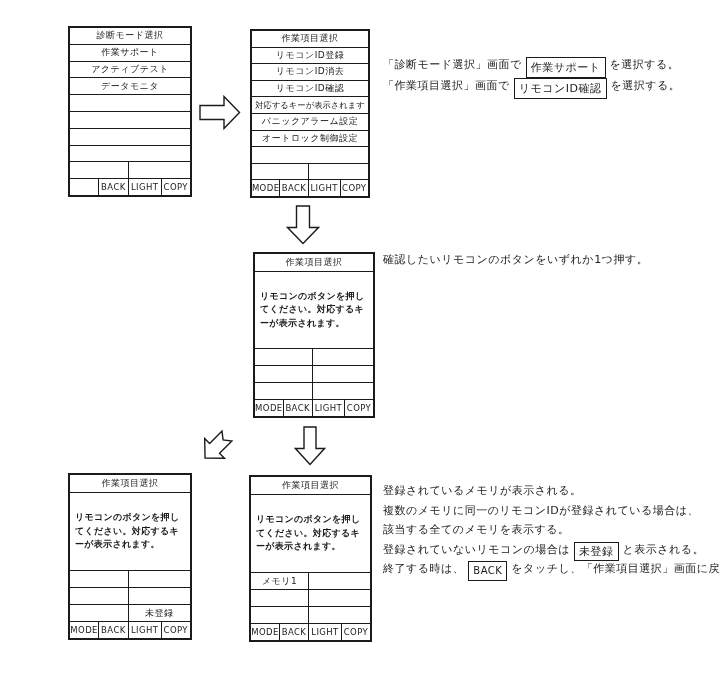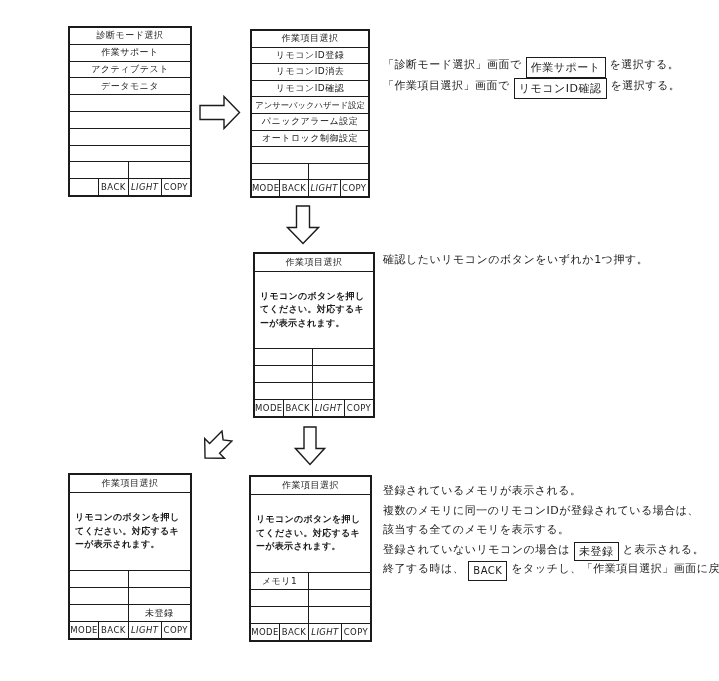--- a/index.html
+++ b/index.html
@@ -18,21 +18,21 @@
   .tight { font-size:8.3px; letter-spacing:0; }
   .msg { flex:1 1 auto; justify-content:flex-start; text-align:left; padding:4px 3px 4px 5px;
          white-space:normal; line-height:13.5px; letter-spacing:0.3px;font-weight:bold; }
   .split { padding:0; }
   .cell-l { width:48%; height:100%; display:flex; align-items:center; justify-content:center; }
   .cell-r { width:52%; height:100%; border-left:1px solid #1b1b1b; display:flex;
             align-items:center; justify-content:center; }
   .footer { padding:0; }
   .fc { height:100%; display:flex; align-items:center; justify-content:center;
         font-size:8.5px; letter-spacing:0.4px; }
-  .fc1 { width:23.5%; } .fc2 { width:24.5%; } .fc3 { width:27.5%;font-style:italic; } .fc4 { width:24.5%; }
+  .fc1 { width:23.5%; } .fc2 { width:24.5%; } .fc3 { width:27.5%; } .fc4 { width:24.5%; }
   .fc + .fc { border-left:1px solid #1b1b1b; }
 
   
   .arrow { position:absolute; }
   .arrow svg { display:block; }
   .rot45 { transform:rotate(45deg); }
 
   
   .note { position:absolute; font-size:11px; letter-spacing:0.5px; }
   .note-line { height:21px; display:flex; white-space:nowrap; }
@@ -65,21 +65,21 @@
       <div class="fc fc3">LIGHT</div>
       <div class="fc fc4">COPY</div>
     </div>
   </div>
 
   <div class="screen" style="left:250px; top:29px; width:120px; height:169px;">
     <div class="row">作業項目選択</div>
     <div class="row">リモコンID登録</div>
     <div class="row">リモコンID消去</div>
     <div class="row">リモコンID確認</div>
-    <div class="row tight">アンサーバックハザード設定</div>
+    <div class="row tight">対応するキーが表示されます</div>
     <div class="row">パニックアラーム設定</div>
     <div class="row">オートロック制御設定</div>
     <div class="row"></div>
     <div class="row split">
       <div class="cell-l"></div>
       <div class="cell-r"></div>
     </div>
     <div class="row footer">
       <div class="fc fc1">MODE</div>
       <div class="fc fc2">BACK</div>

